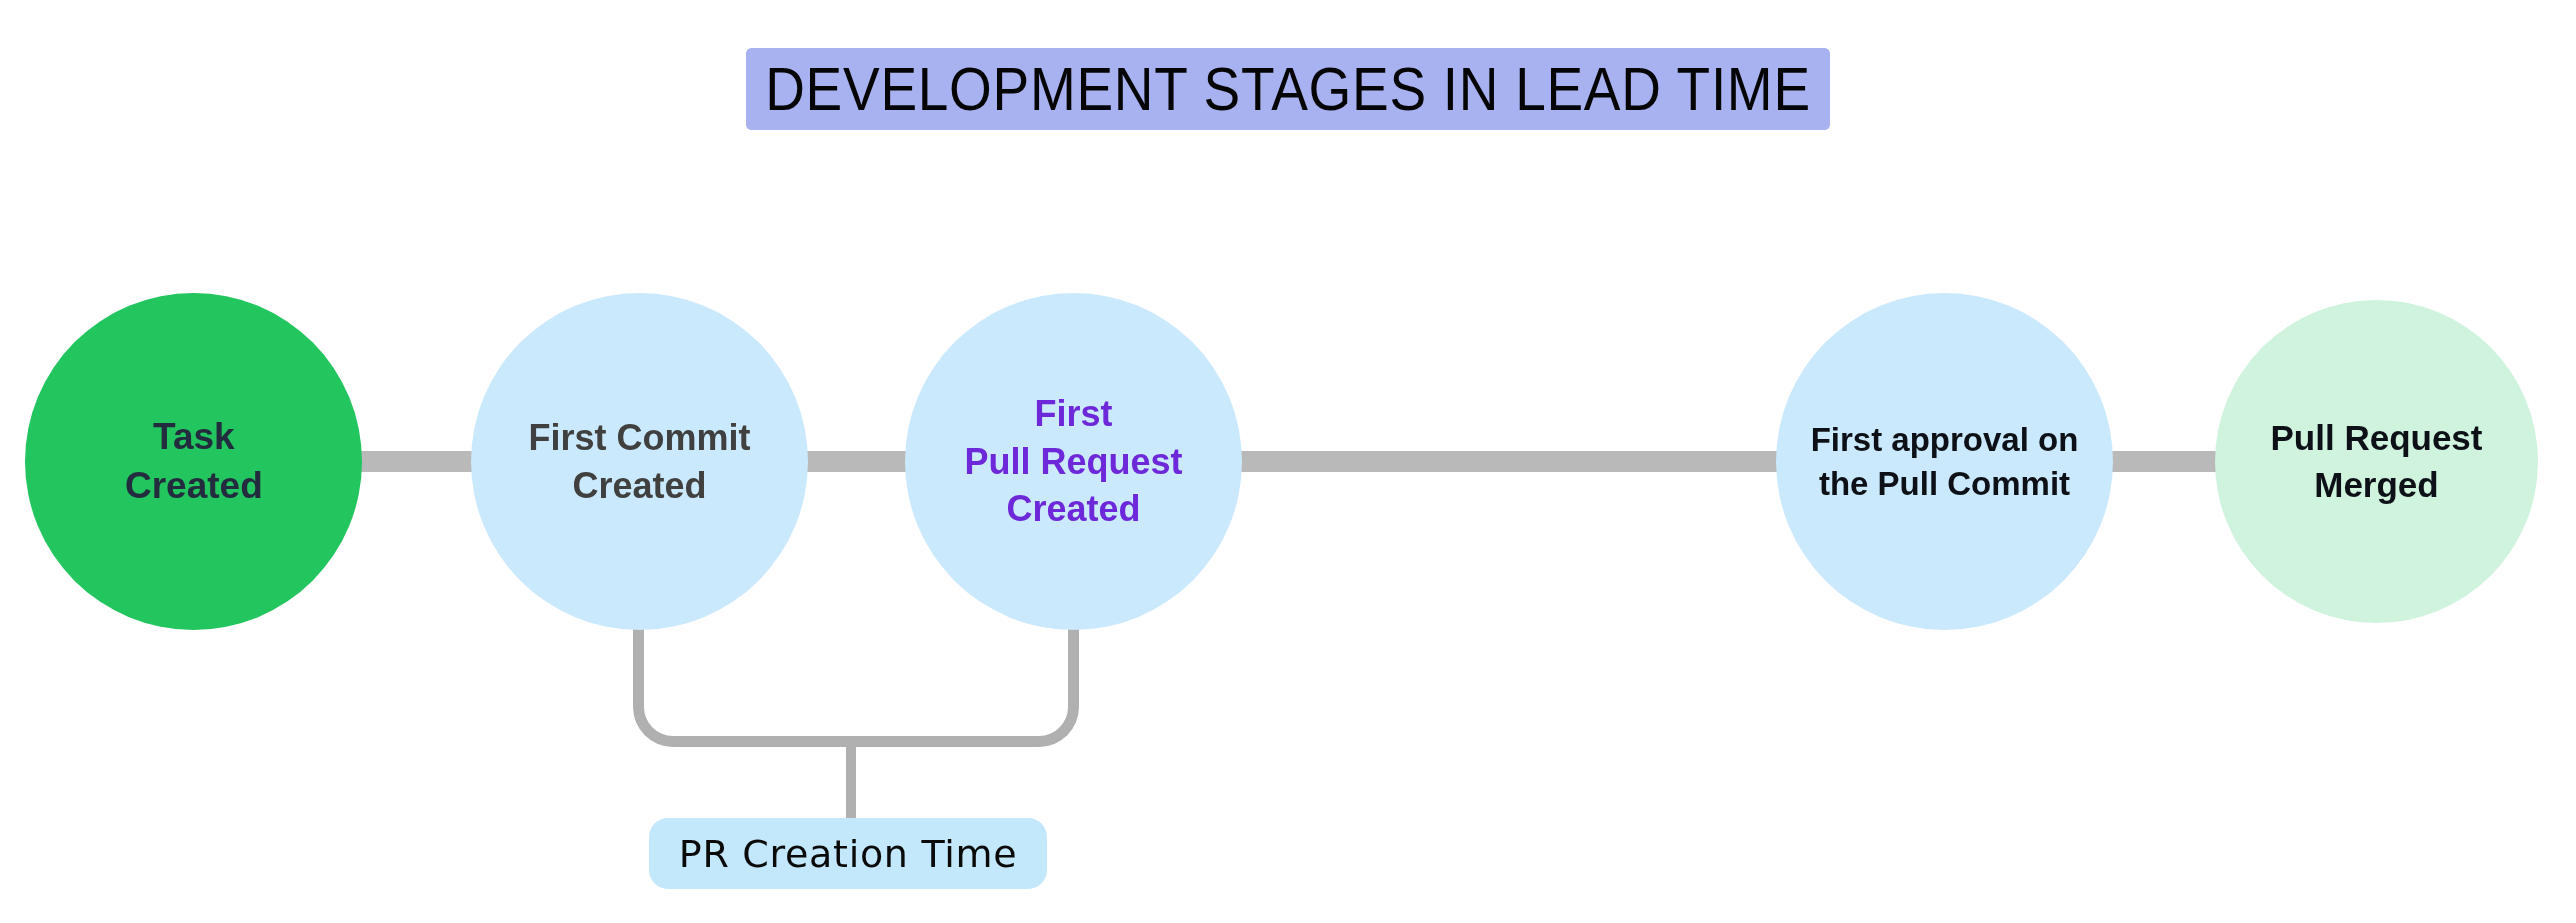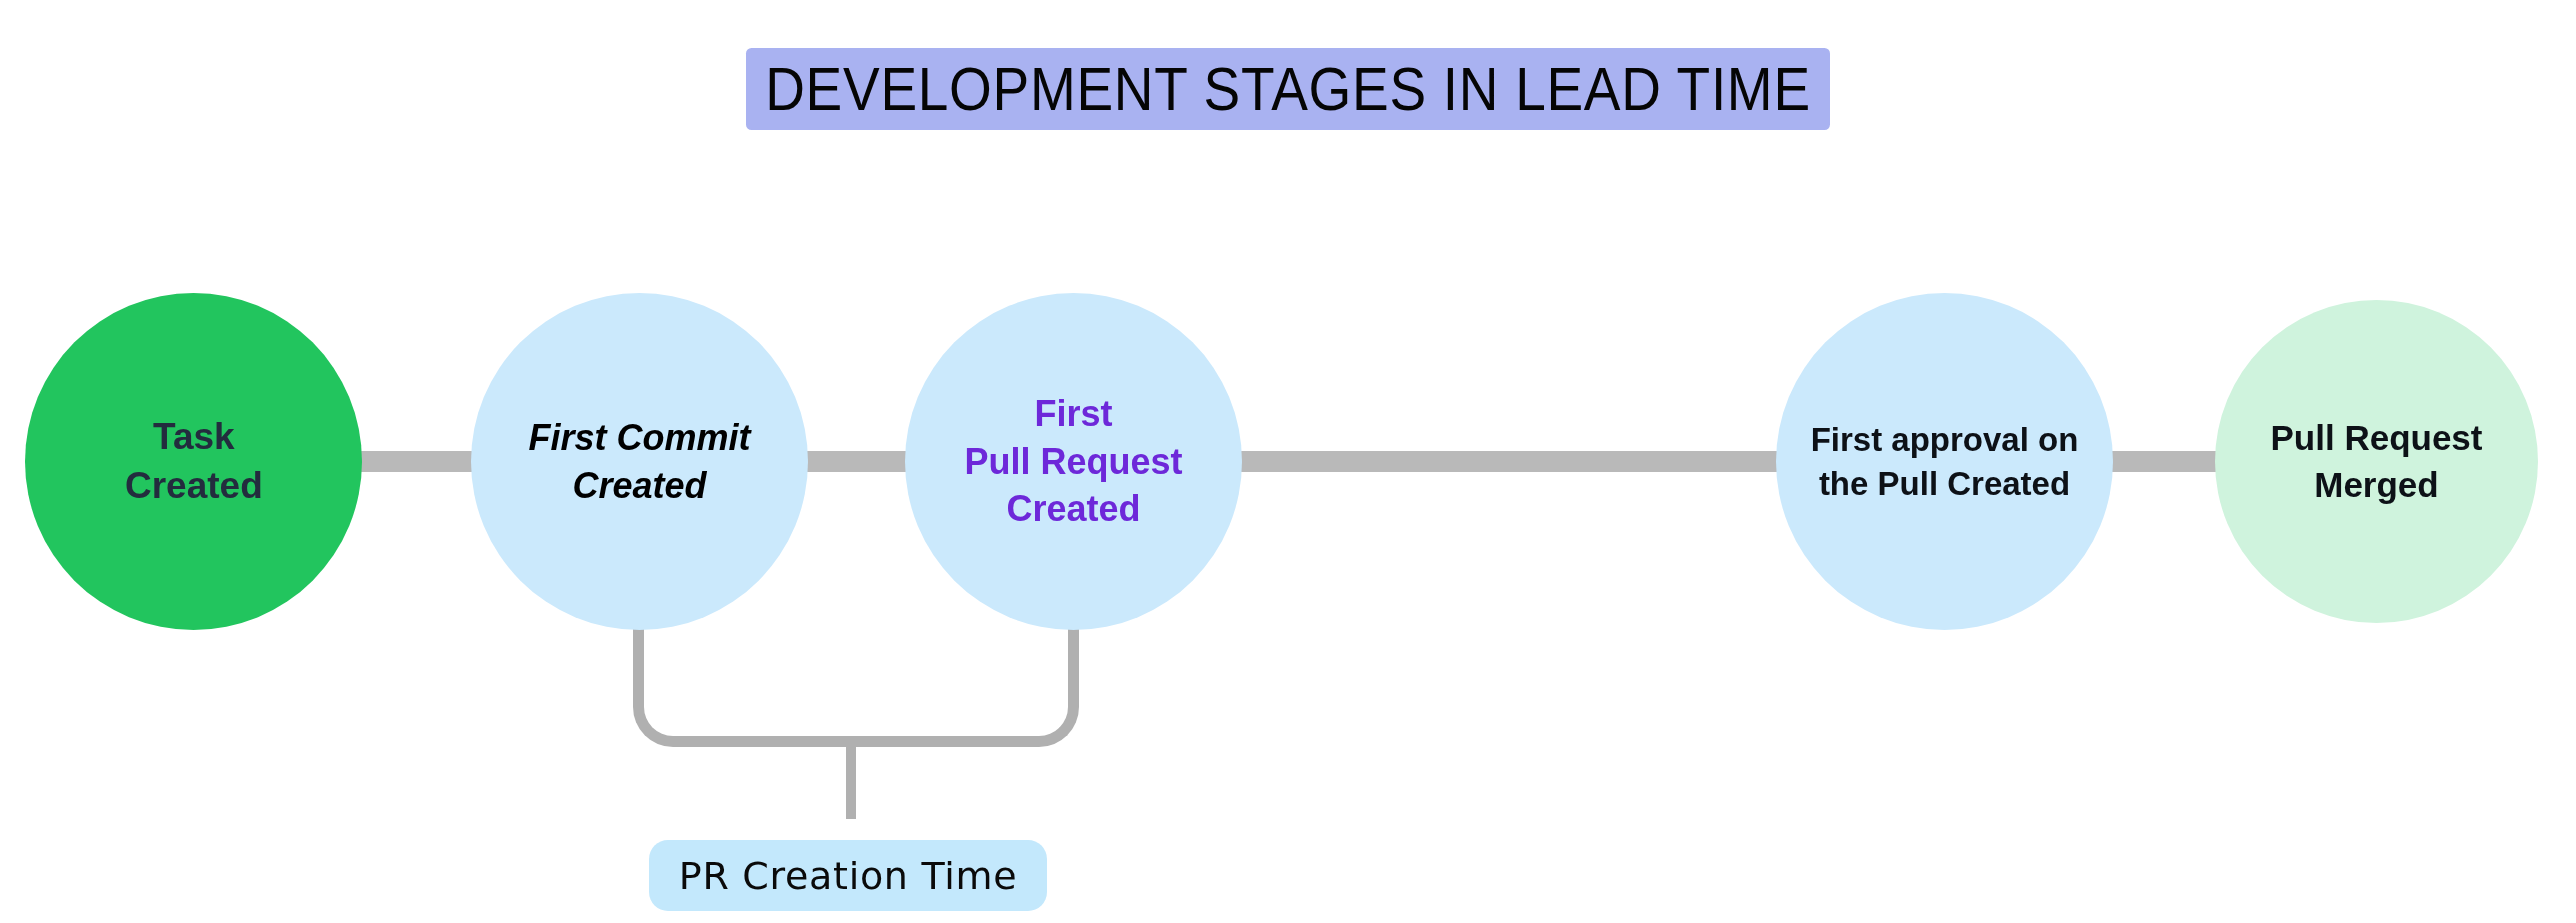--- a/index.html
+++ b/index.html
@@ -75,21 +75,21 @@
   .bracket-stem {
     position: absolute;
     left: 846px; top: 742px;
     width: 9.6px; height: 77px;
     z-index: 1;
   }
 
   
   .annotation {
     position: absolute;
-    left: 649px; top: 840px;
+    left: 649px; top: 818px;
     width: 398px; height: 71px;
     border-radius: 19px;
     display: flex; align-items: center; justify-content: center;
     z-index: 2;
   }
   .annotation span {
     font-family: "DejaVu Sans", sans-serif;
     font-size: 38px;
     font-weight: 400;
     letter-spacing: 0.7px;
@@ -105,31 +105,31 @@
     <span style="color: rgb(5, 5, 5);">DEVELOPMENT STAGES IN LEAD TIME</span>
   </div>
 
   <div class="connector" style="background: rgb(185, 185, 185);"></div>
 
   <div class="stage s1" style="background: #22c55e;">
     <span style="color: rgb(35, 44, 62);">Task
 Created</span>
   </div>
   <div class="stage s2" style="background: rgb(203, 233, 252);">
-    <span style="color: #000000; font-style: italic;">First Commit
+    <span style="color: #404040;">First Commit
 Created</span>
   </div>
   <div class="stage s3" style="background: rgb(203, 233, 252);">
     <span style="color: #6d28d9;">First
 Pull Request
 Created</span>
   </div>
   <div class="stage s5" style="background: rgb(203, 233, 252);">
     <span style="color: rgb(13, 17, 23);">First approval on
-the Pull Created</span>
+the Pull Commit</span>
   </div>
   <div class="stage s6" style="background: rgb(207, 243, 221);">
     <span style="color: rgb(13, 17, 23);">Pull Request
 Merged</span>
   </div>
 
   <div class="bracket" style="border-color: rgb(176, 176, 176);"></div>
   <div class="bracket-stem" style="background: rgb(176, 176, 176);"></div>
 
   <div class="annotation" style="background: rgb(195, 232, 252);">

